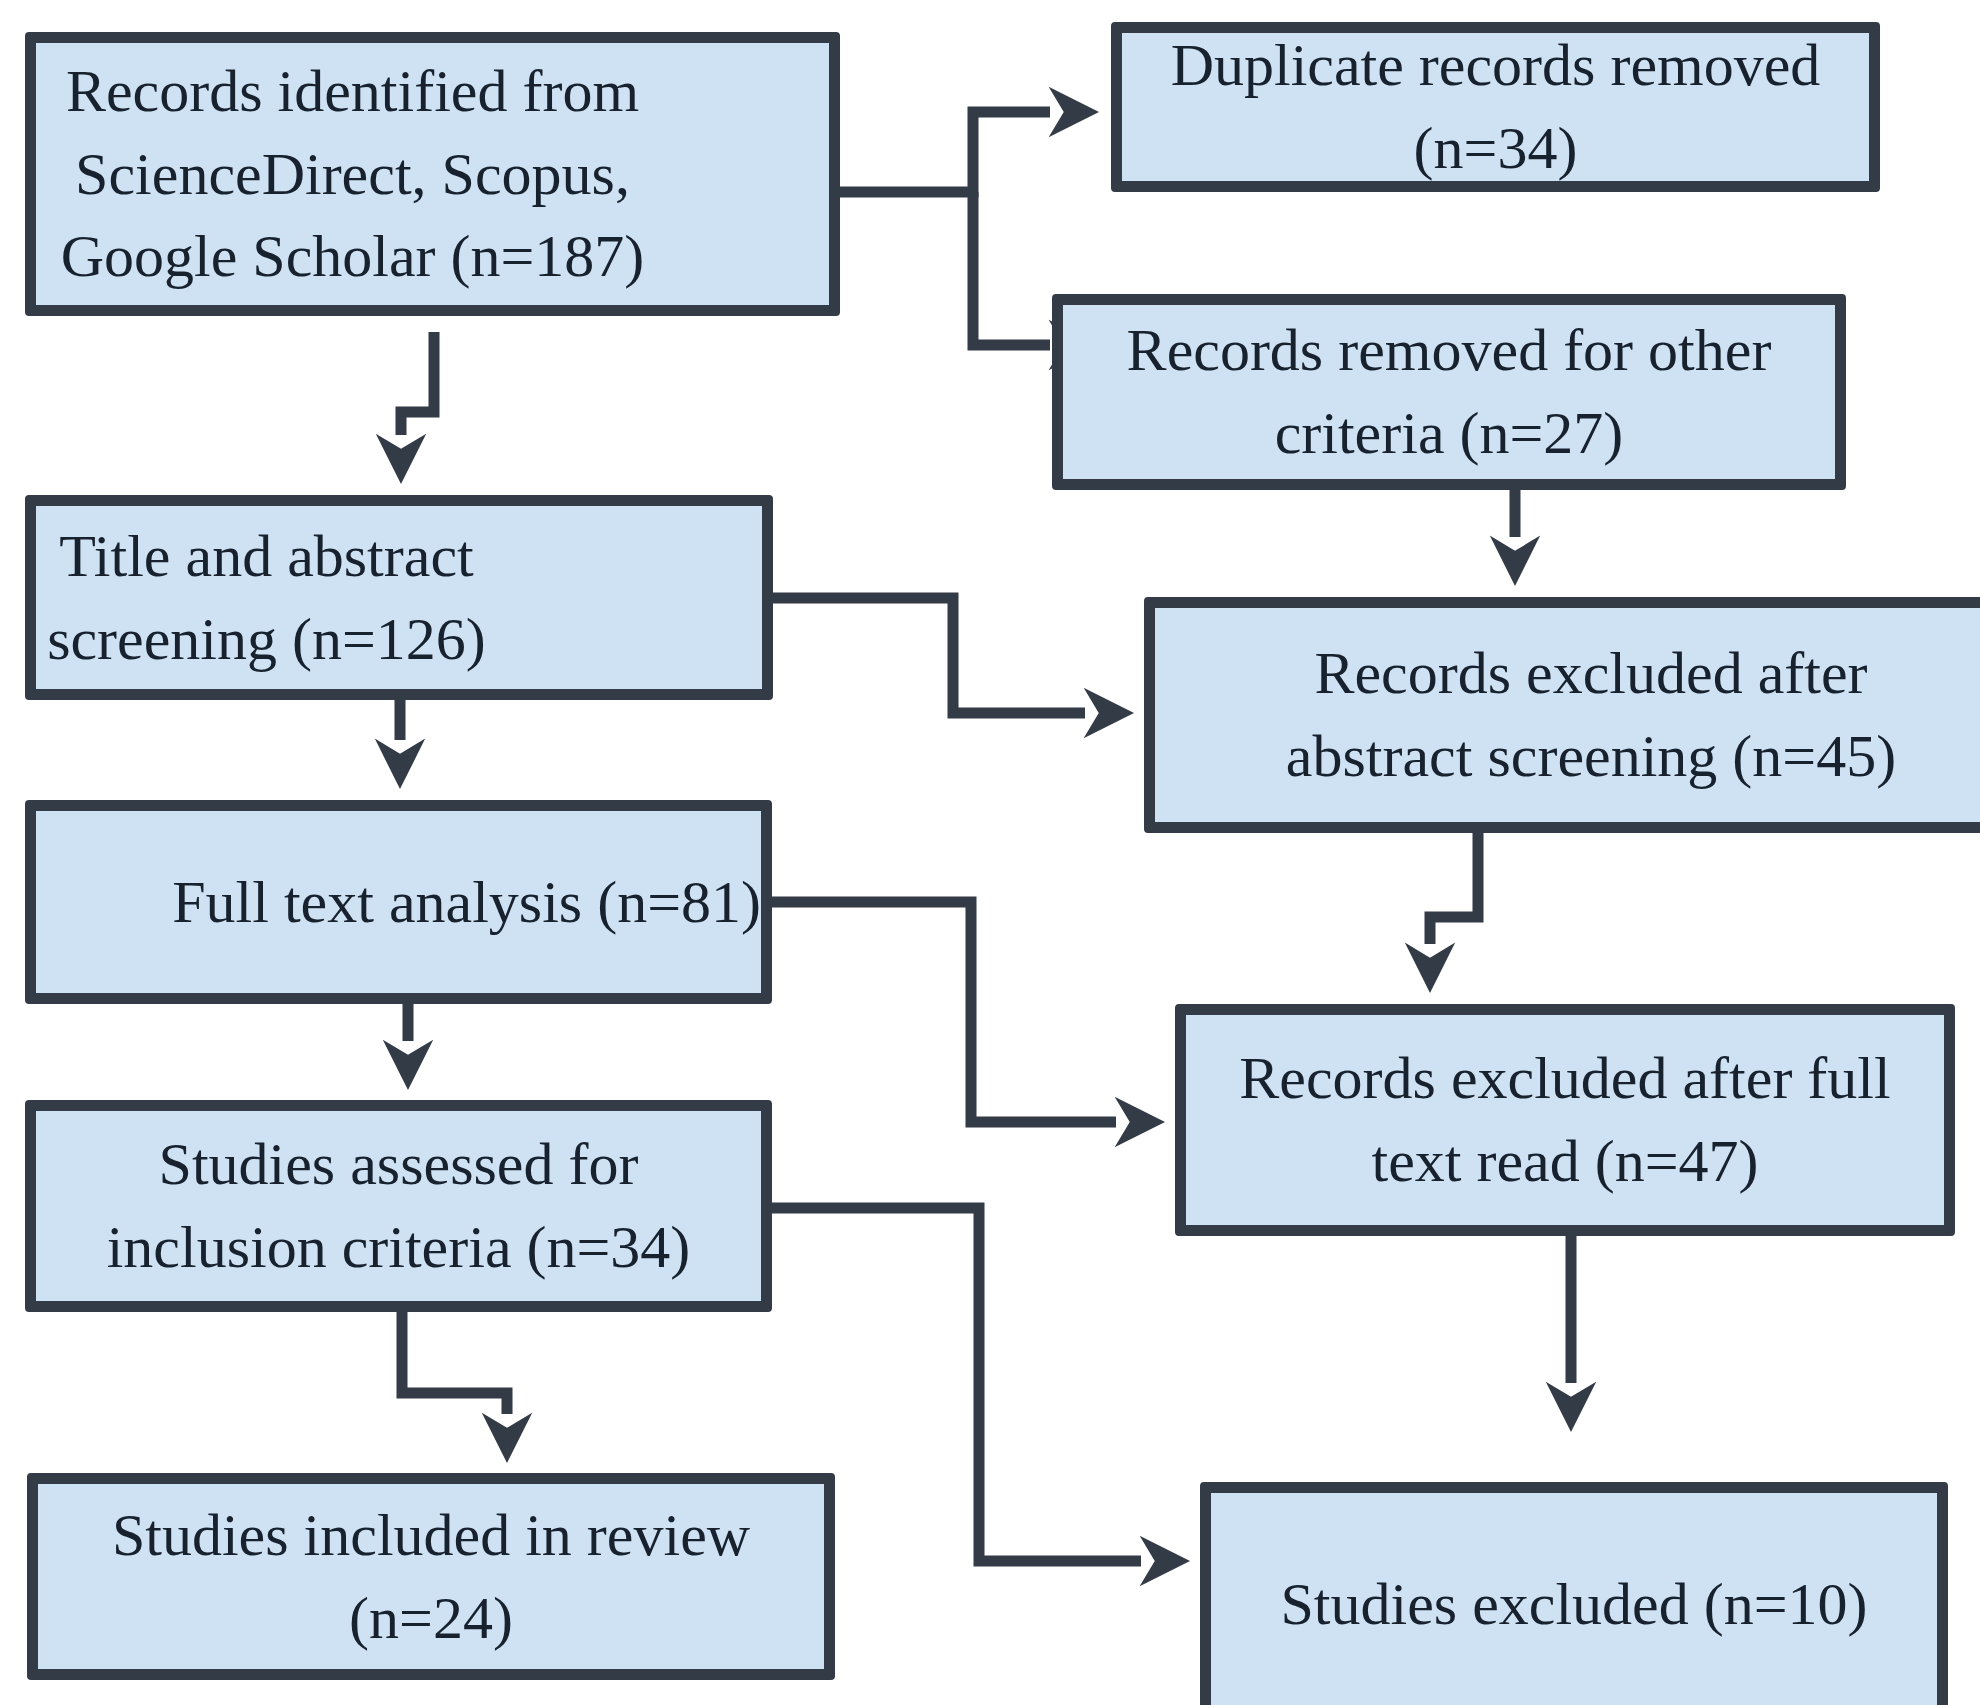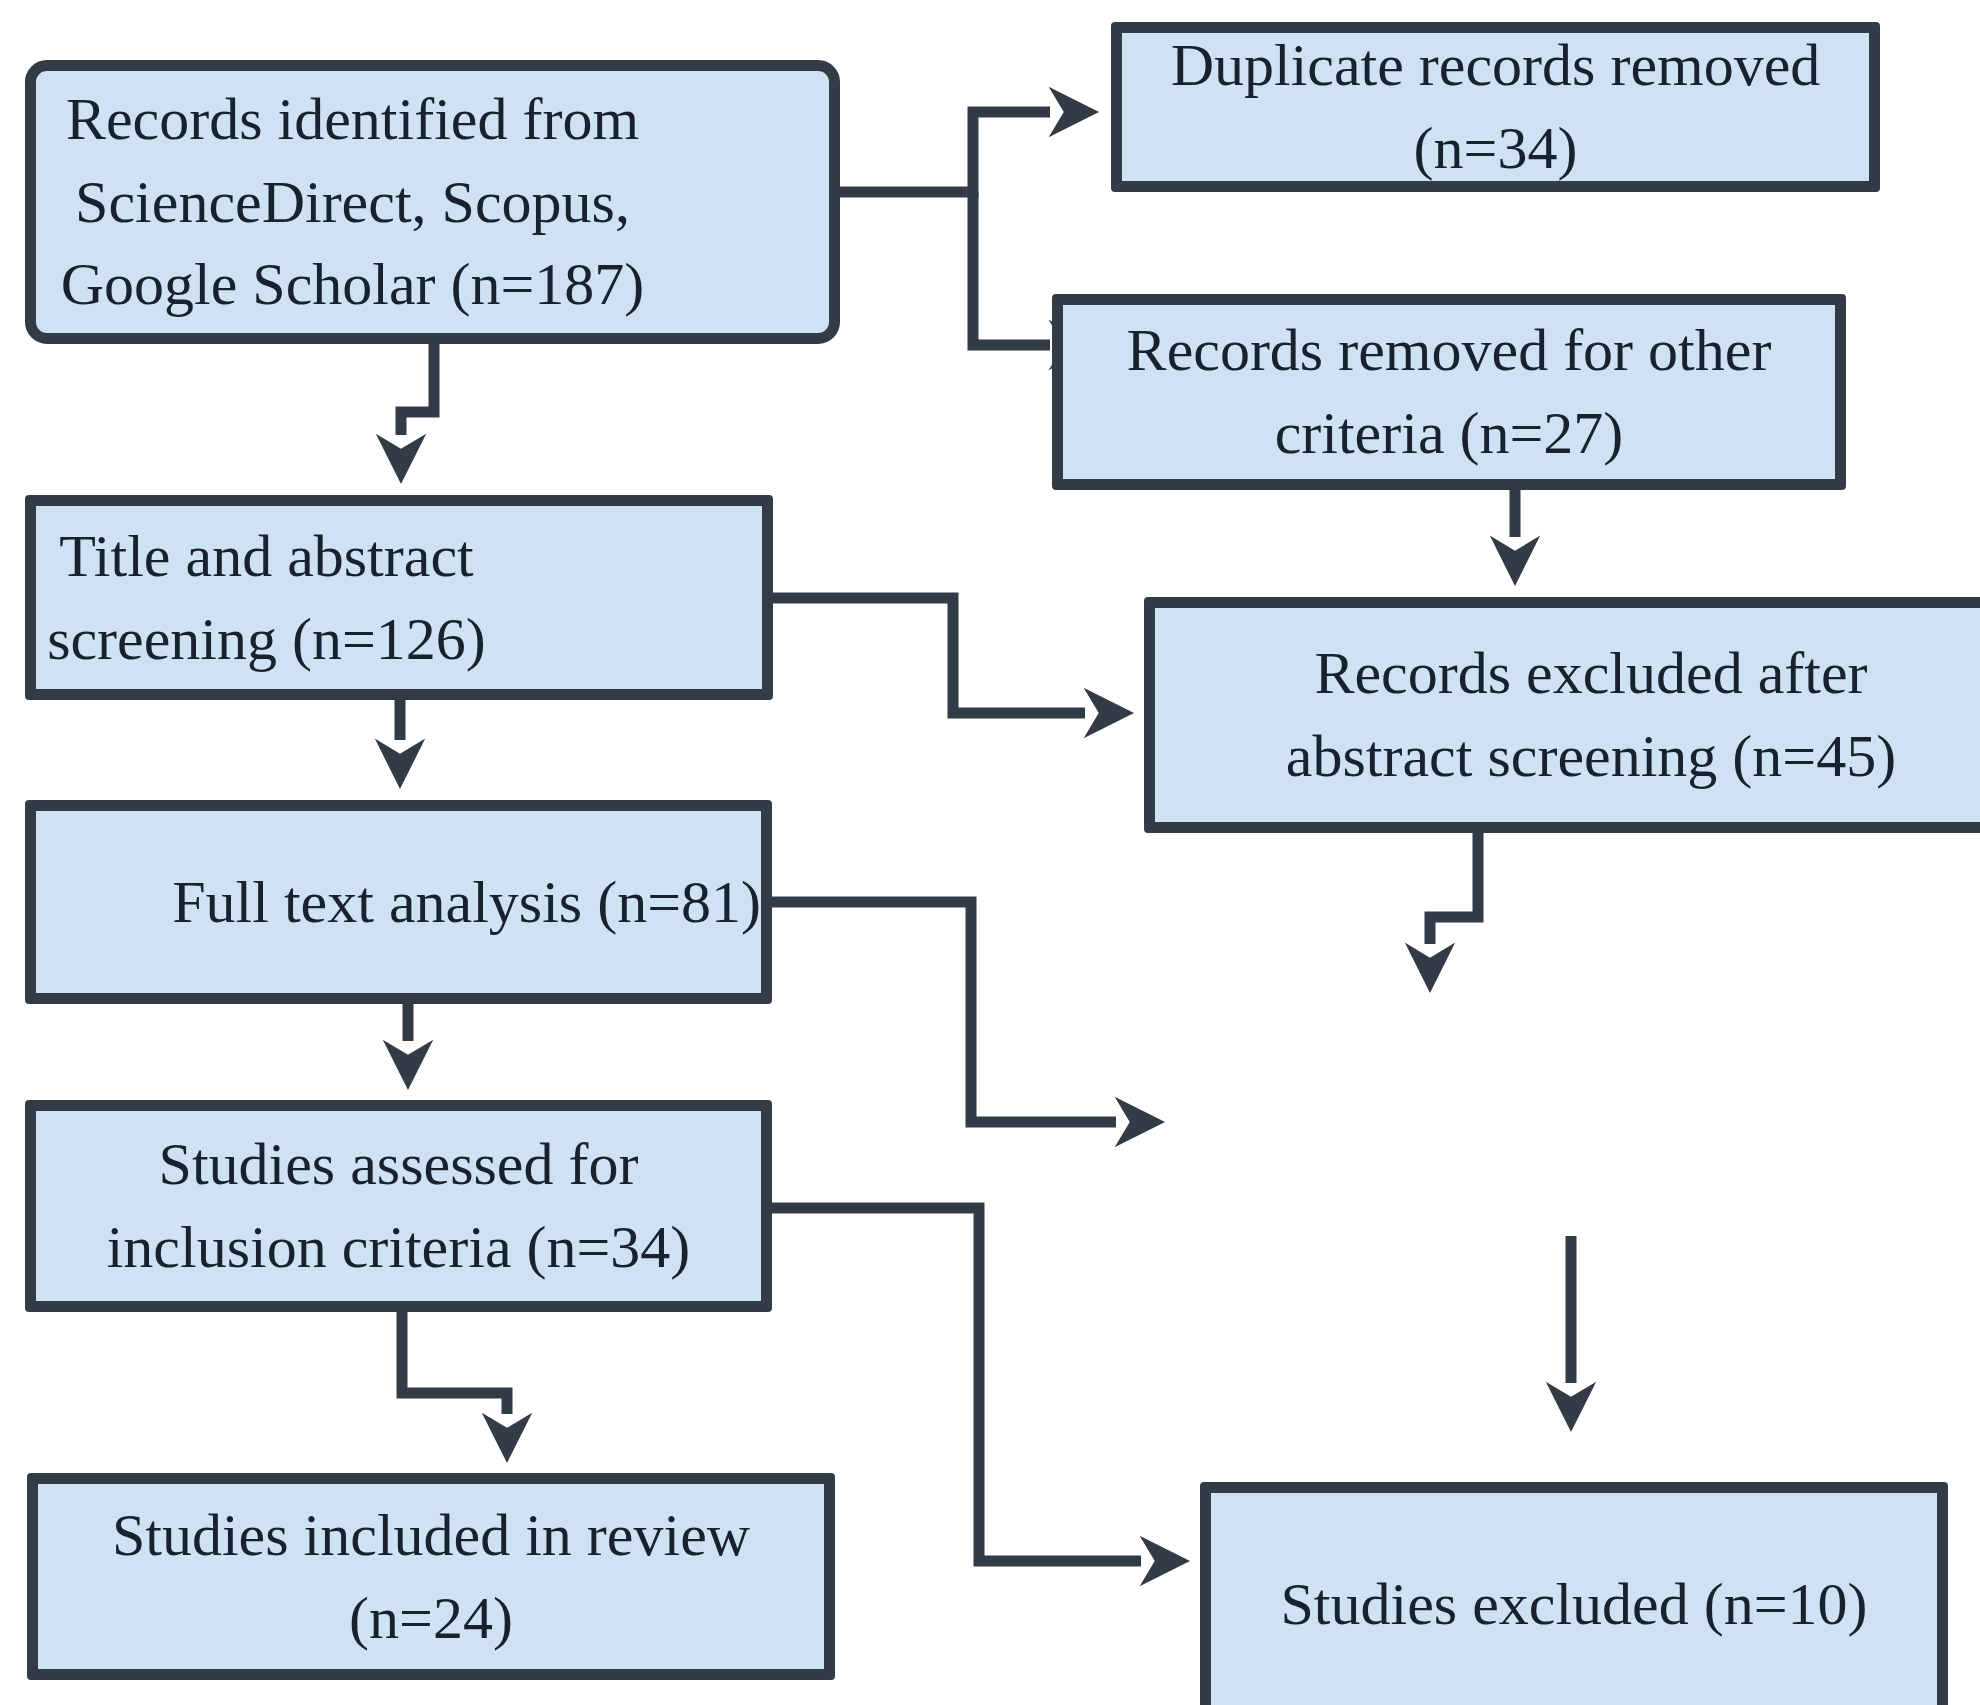--- a/index.html
+++ b/index.html
@@ -82,21 +82,21 @@
 
     <polyline class="shaft" points="1478,833 1478,917 1430,917 1430,944" marker-end="url(#arrowhead)"></polyline>
 
     <polyline class="shaft" points="402,1312 402,1393 507,1393 507,1414" marker-end="url(#arrowhead)"></polyline>
 
     <polyline class="shaft" points="772,1208 979,1208 979,1561 1141,1561" marker-end="url(#arrowhead)"></polyline>
 
     <polyline class="shaft" points="1571,1236 1571,1383" marker-end="url(#arrowhead)"></polyline>
   </svg>
 
-  <div class="node shift-a" style="left:25px; top:60px; width:815px; height:284px;border-radius:22px;">
+  <div class="node shift-a" style="left:25px; top:32px; width:815px; height:284px;">
     <span class="line">Records identified from</span>
     <span class="line">ScienceDirect, Scopus,</span>
     <span class="line">Google Scholar (n=187)</span>
   </div>
 
   <div class="node shift-b" style="left:25px; top:495px; width:748px; height:205px;">
     <span class="line">Title and abstract</span>
     <span class="line">screening (n=126)</span>
   </div>
 
@@ -122,18 +122,22 @@
   <div class="node" style="left:1052px; top:294px; width:794px; height:196px;">
     <span class="line">Records removed for other</span>
     <span class="line">criteria (n=27)</span>
   </div>
 
   <div class="node" style="left:1144px; top:597px; width:894px; height:236px;">
     <span class="line">Records excluded after</span>
     <span class="line">abstract screening (n=45)</span>
   </div>
 
+  <div class="node" style="left:1175px; top:1004px; width:780px; height:232px;">
+    <span class="line">Records excluded after full</span>
+    <span class="line">text read (n=47)</span>
+  </div>
 
   <div class="node" style="left:1200px; top:1442px; width:748px; height:245px;margin-top:40px;">
     <span class="line">Studies excluded (n=10)</span>
   </div>
 
 </div>
 
 </body></html>

